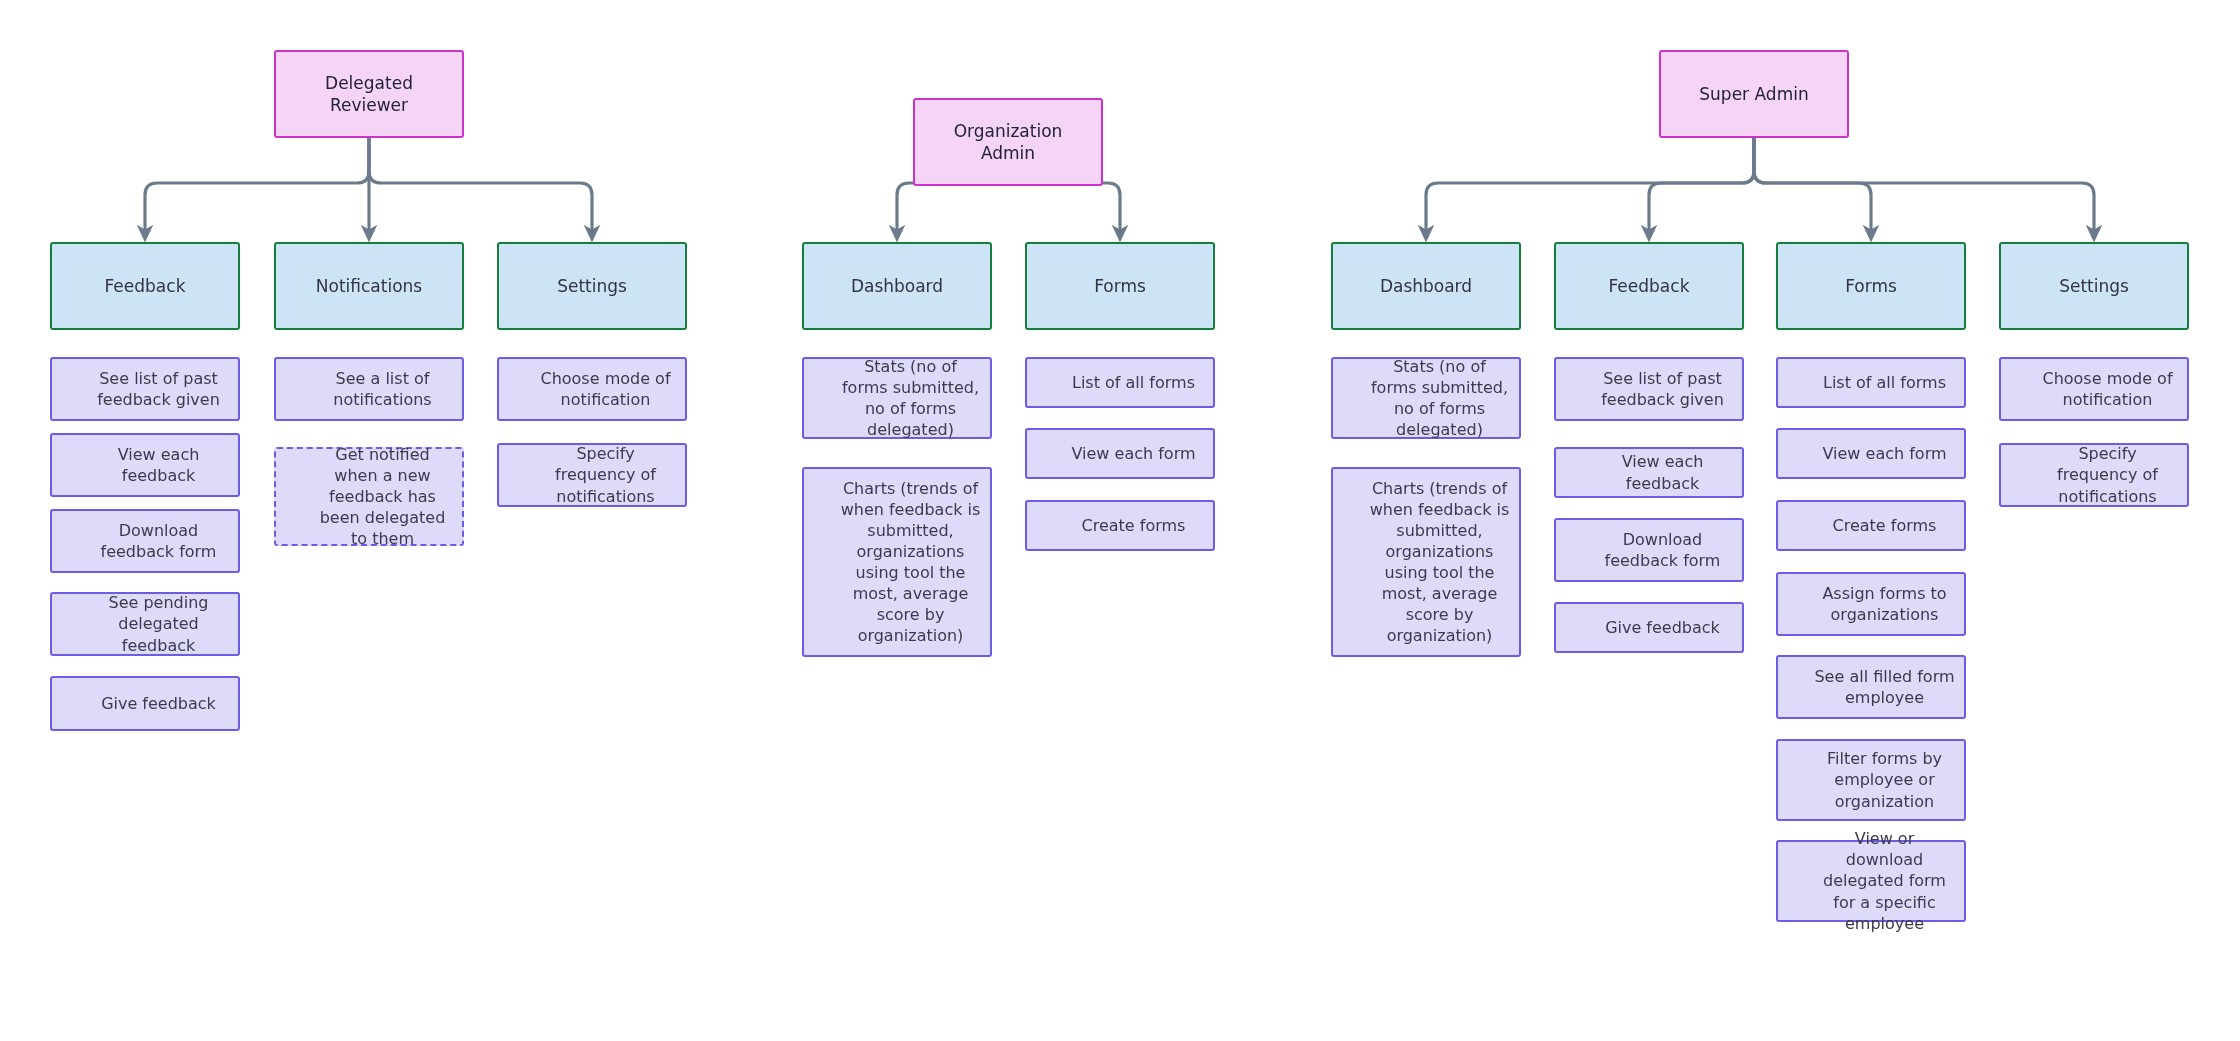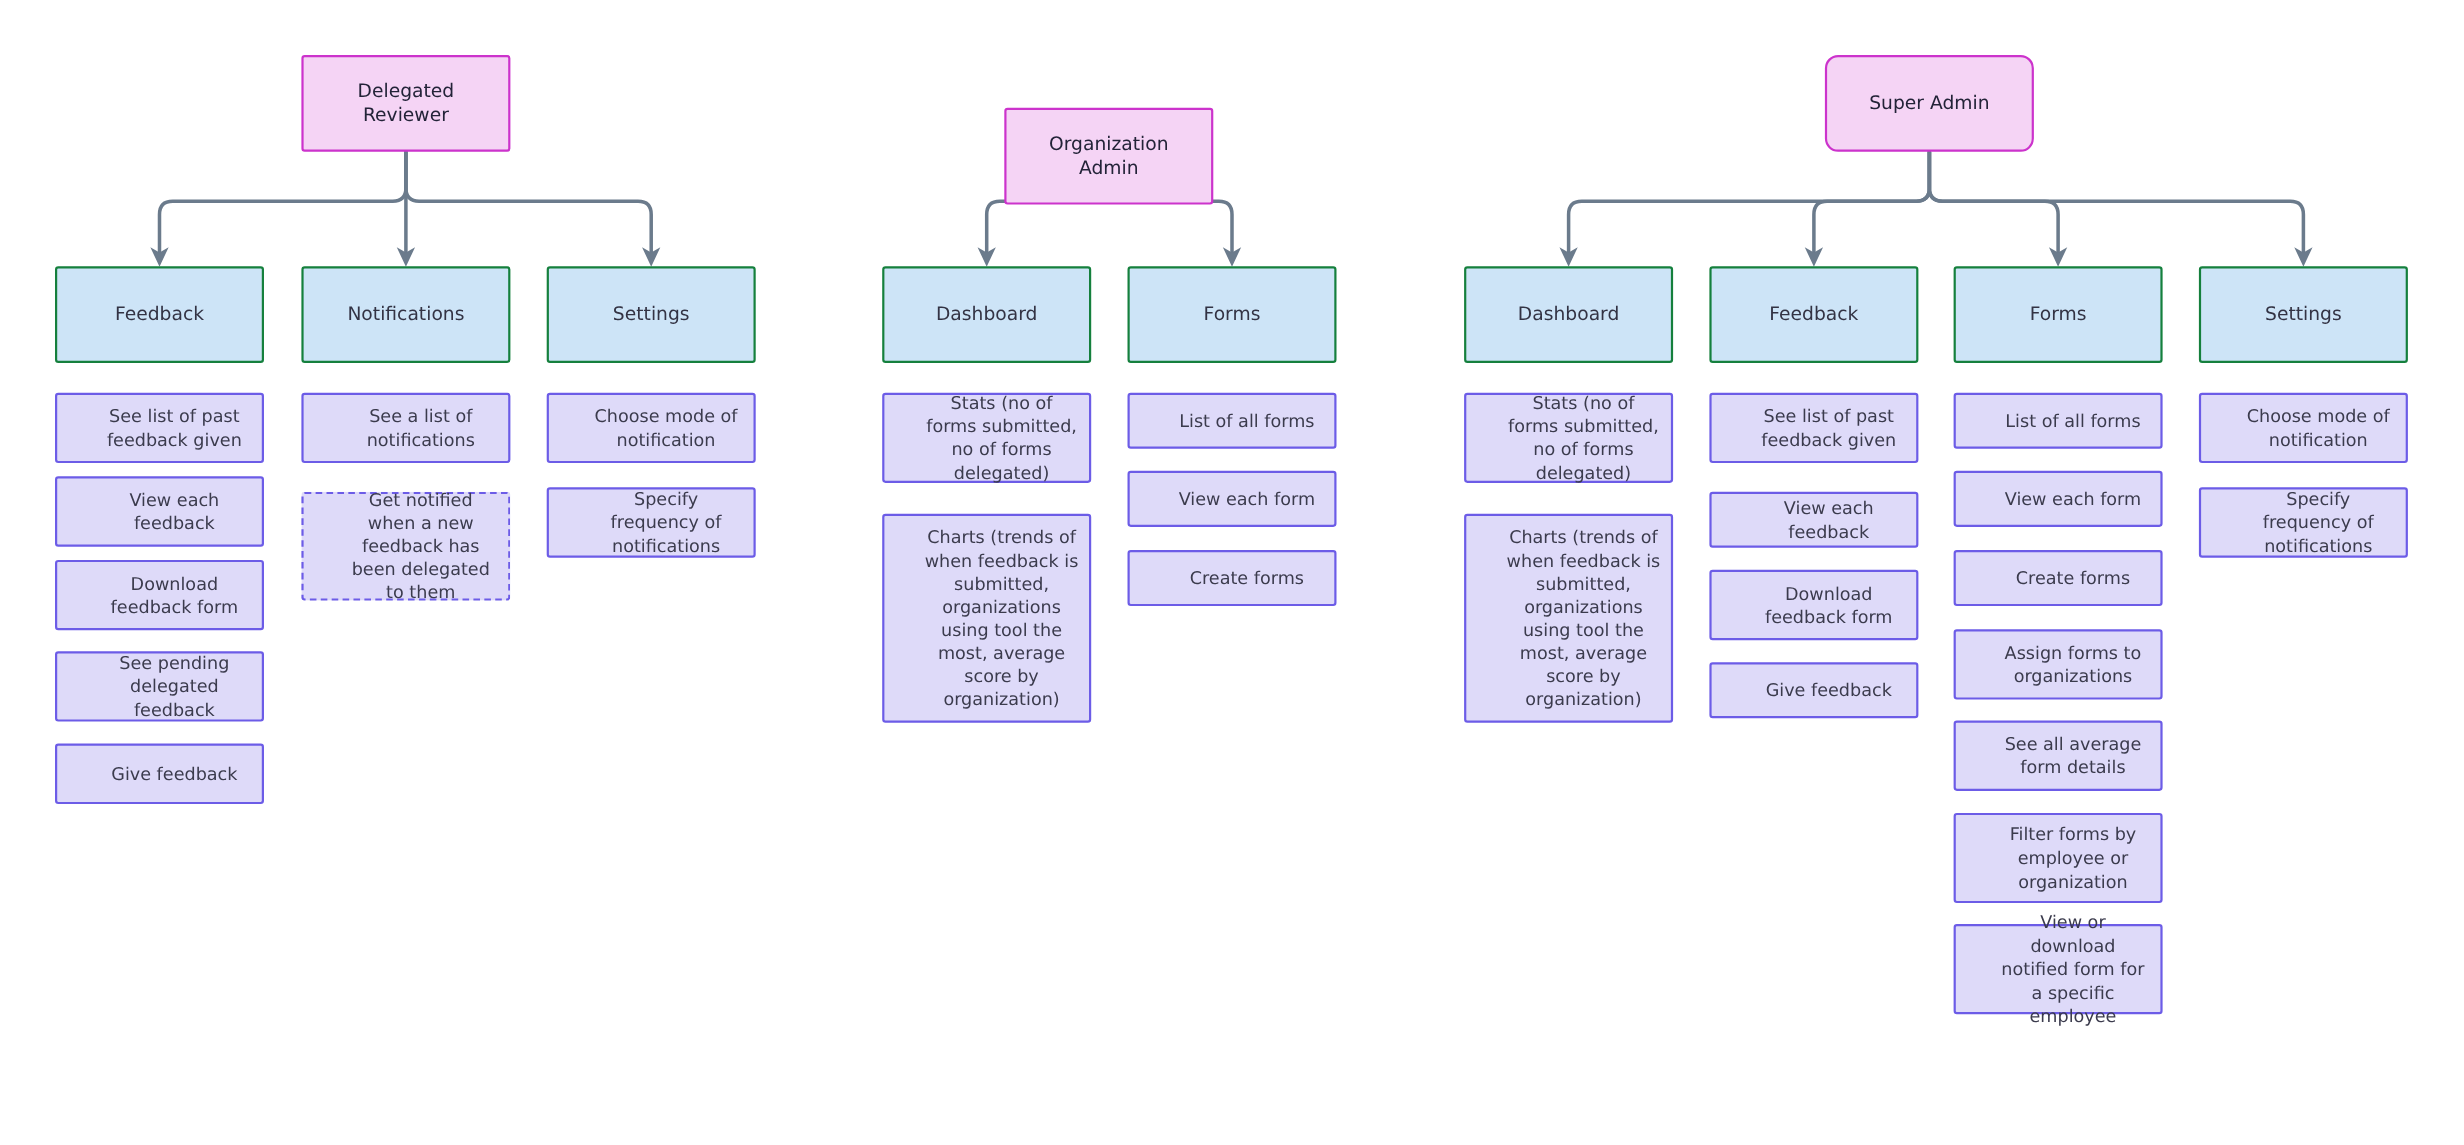--- a/index.html
+++ b/index.html
@@ -144,21 +144,21 @@
       </div>
       <div class="node node-leaf" style="left: 1025px; top: 357px; width: 190px; height: 51px;">
         <span>List of all forms</span>
       </div>
       <div class="node node-leaf" style="left: 1025px; top: 428px; width: 190px; height: 51px;">
         <span>View each form</span>
       </div>
       <div class="node node-leaf" style="left: 1025px; top: 500px; width: 190px; height: 51px;">
         <span>Create forms</span>
       </div>
-      <div class="node node-root" style="left: 1659px; top: 50px; width: 190px; height: 88px; border-radius: 12px;">
+      <div class="node node-root" style="left: 1659px; top: 50px; width: 190px; height: 88px;">
         <span>Super Admin</span>
       </div>
       <div class="node node-cat" style="left: 1331px; top: 242px; width: 190px; height: 88px;">
         <span>Dashboard</span>
       </div>
       <div class="node node-leaf" style="left: 1331px; top: 357px; width: 190px; height: 82px;">
         <span>Stats (no of forms submitted, no of forms delegated)</span>
       </div>
       <div class="node node-leaf" style="left: 1331px; top: 467px; width: 190px; height: 190px;">
         <span>Charts (trends of when feedback is submitted, organizations using tool the most, average score by organization)</span>
@@ -187,27 +187,27 @@
       <div class="node node-leaf" style="left: 1776px; top: 428px; width: 190px; height: 51px;">
         <span>View each form</span>
       </div>
       <div class="node node-leaf" style="left: 1776px; top: 500px; width: 190px; height: 51px;">
         <span>Create forms</span>
       </div>
       <div class="node node-leaf" style="left: 1776px; top: 572px; width: 190px; height: 64px;">
         <span>Assign forms to organizations</span>
       </div>
       <div class="node node-leaf" style="left: 1776px; top: 655px; width: 190px; height: 64px;">
-        <span>See all average form details</span>
+        <span>See all filled form employee</span>
       </div>
       <div class="node node-leaf" style="left: 1776px; top: 739px; width: 190px; height: 82px;">
         <span>Filter forms by employee or organization</span>
       </div>
       <div class="node node-leaf" style="left: 1776px; top: 840px; width: 190px; height: 82px;">
-        <span>View or download notified form for a specific employee</span>
+        <span>View or download delegated form for a specific employee</span>
       </div>
       <div class="node node-cat" style="left: 1999px; top: 242px; width: 190px; height: 88px;">
         <span>Settings</span>
       </div>
       <div class="node node-leaf" style="left: 1999px; top: 357px; width: 190px; height: 64px;">
         <span>Choose mode of notification</span>
       </div>
       <div class="node node-leaf" style="left: 1999px; top: 443px; width: 190px; height: 64px;">
         <span>Specify frequency of notifications</span>
       </div>

